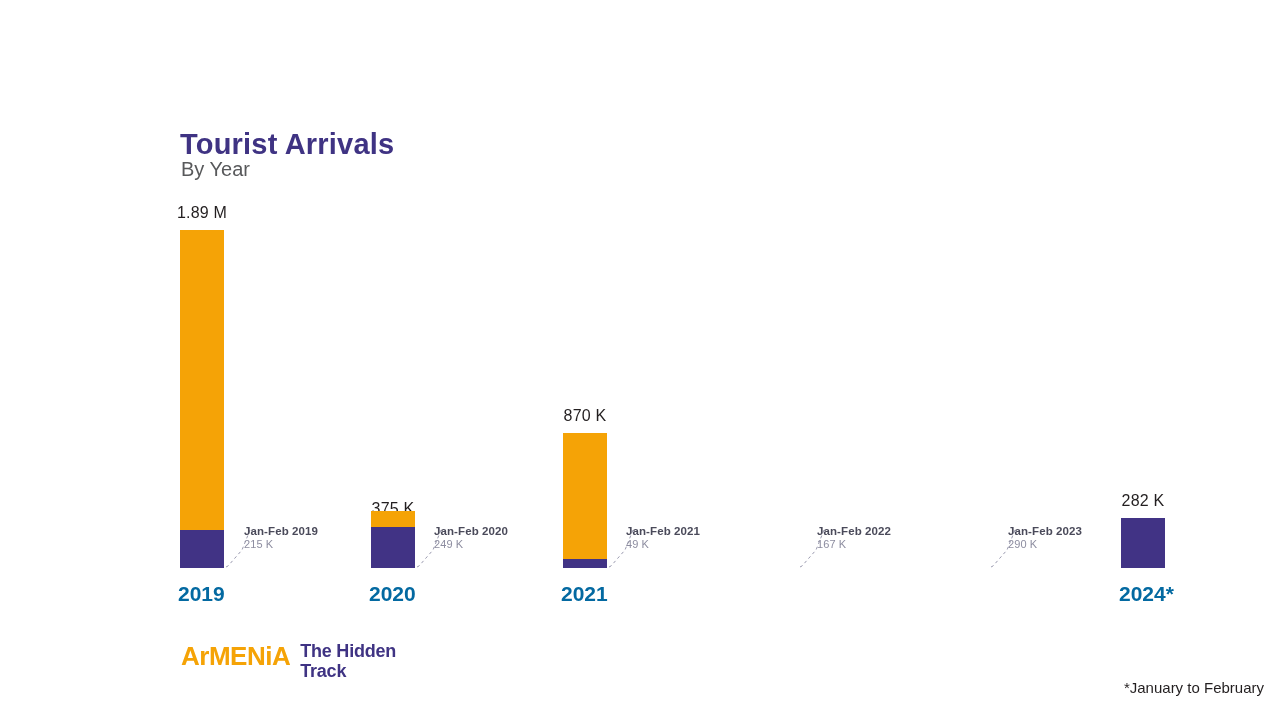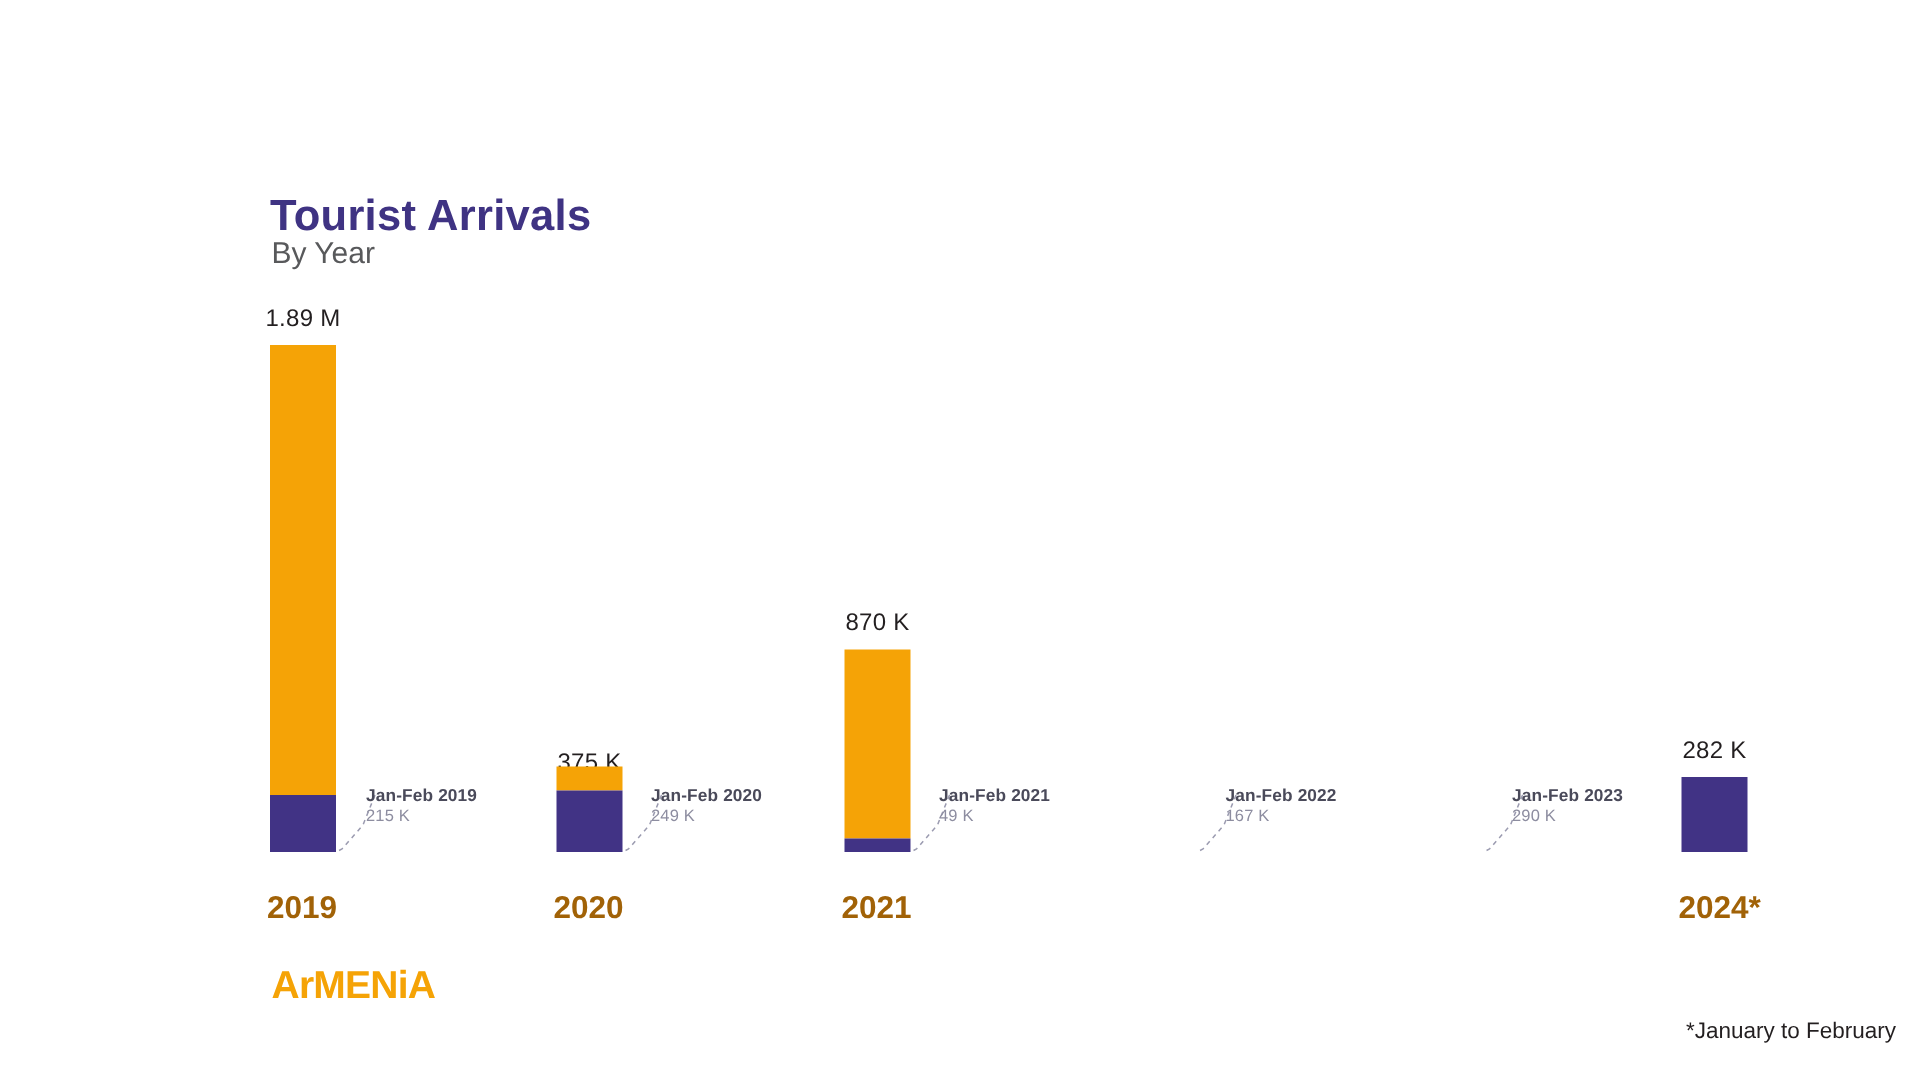--- a/index.html
+++ b/index.html
@@ -78,26 +78,26 @@
     font-size: 16px;
     color: #231f20;
     white-space: nowrap;
     letter-spacing: 0.2px;
   }
 
   .year-label {
     position: absolute;
     left: 0;
     top: 100%;
-    margin-top: 26px;
+    margin-top: 14px;
     width: 44px;
     text-align: center;
     font-size: 21px;
     font-weight: bold;
-    color: #a16207;
+    color: #0369a1;
     white-space: nowrap;
     transform: translateX(-2px);
   }
 
   
   .annotation {
     position: absolute;
     white-space: nowrap;
     line-height: 1.12;
   }
@@ -233,17 +233,21 @@
       <div class="bar-stack" style="height:50px;">
         <div class="seg-purple" style="height:50px;"></div>
       </div>
       <div class="year-label">2024*</div>
     </div>
 
   </div>
 
   <div class="logo">
     <div class="logo-armenia">ArMENiA</div>
+    <div class="logo-tagline">
+      <div>The Hidden</div>
+      <div>Track</div>
+    </div>
   </div>
 
   <div class="footnote">*January to February</div>
 
 </div>
 
 </body></html>

